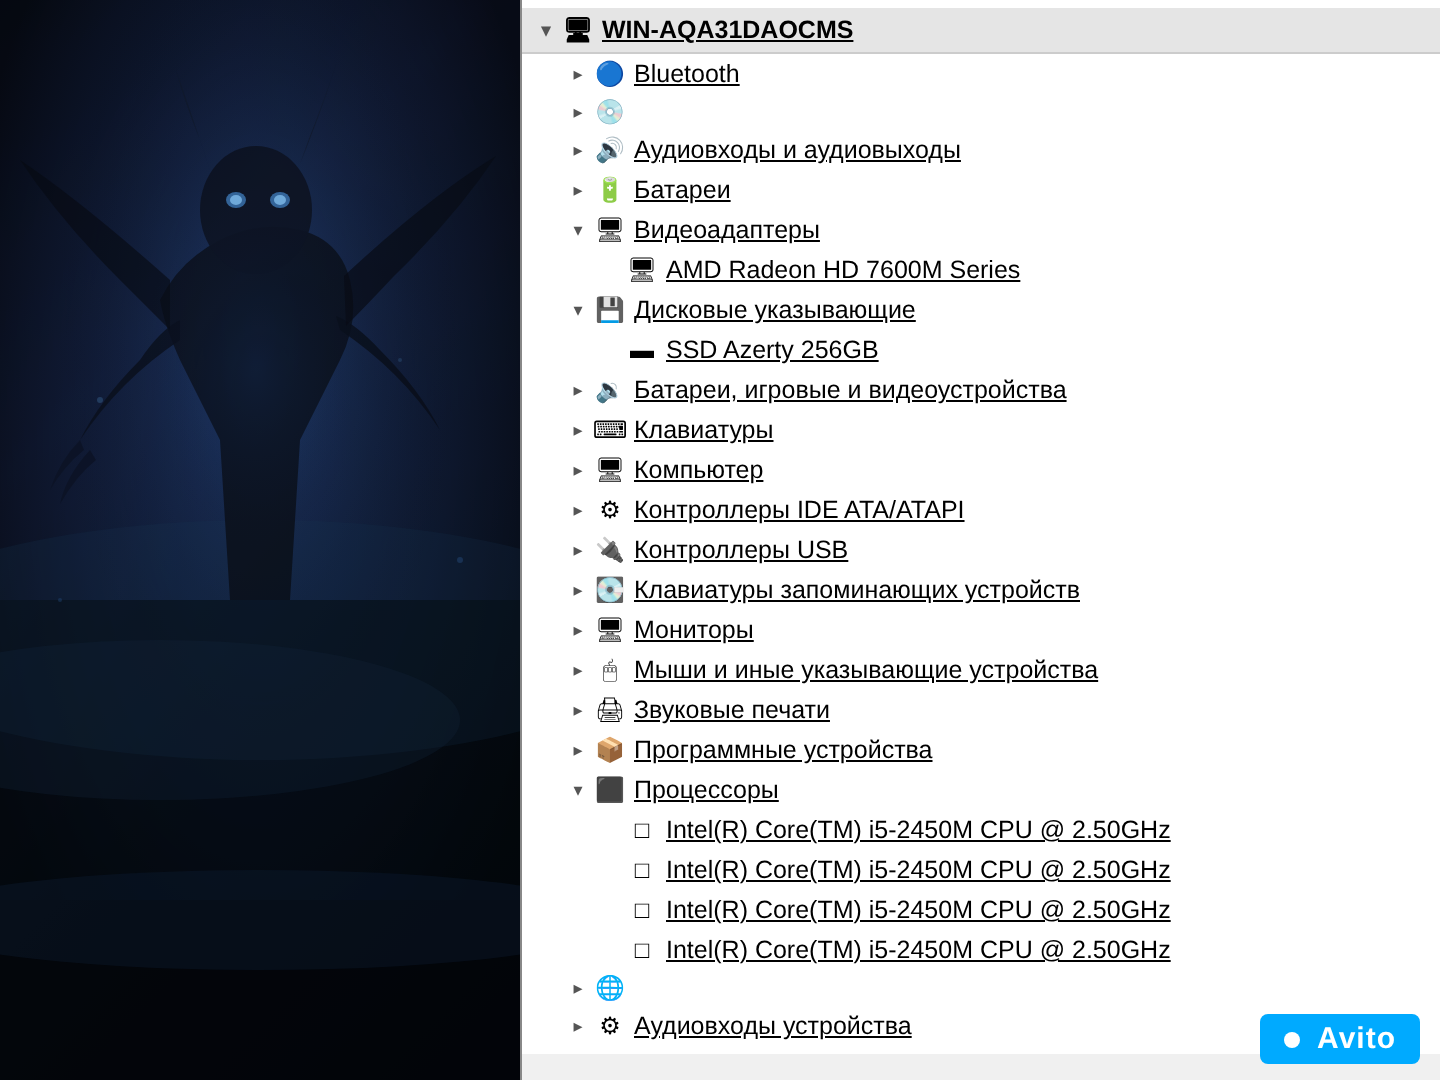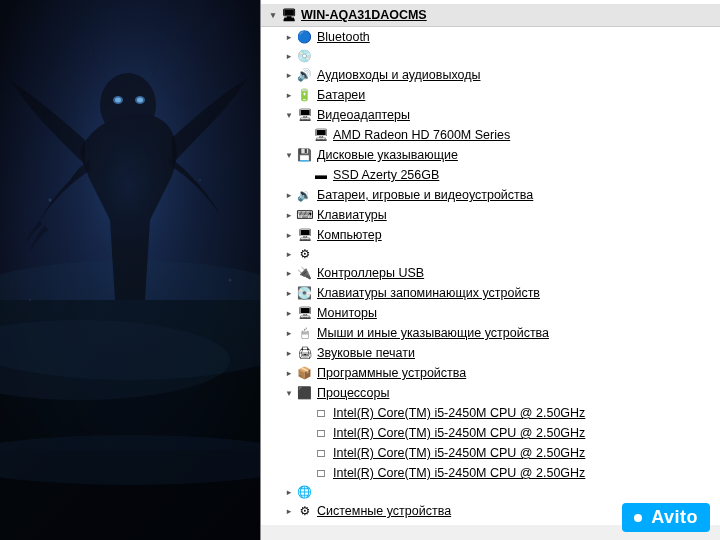--- a/index.html
+++ b/index.html
@@ -109,21 +109,21 @@
     }
 
     
     .avito-badge {
       position: absolute;
       bottom: 8px;
       right: 10px;
       background: #00aaff;
       color: white;
       font-weight: 700;
-      font-size: 18px;
+      font-size: 15px;
       padding: 4px 12px;
       border-radius: 4px;
       z-index: 10;
       letter-spacing: 0.5px;
     }
 
     .avito-badge .avito-dot {
       display: inline-block;
       width: 8px;
       height: 8px;
@@ -264,20 +264,21 @@
 
     <div class="tree-item indent-1">
       <span class="expand-icon collapsed"></span>
       <span class="item-icon">🖥</span>
       <span class="item-label">Компьютер</span>
     </div>
 
     <div class="tree-item indent-1">
       <span class="expand-icon collapsed"></span>
       <span class="item-icon">⚙</span>
+      <span class="item-label">Контроллеры IDE ATA/ATAPI</span>
     </div>
 
     <div class="tree-item indent-1">
       <span class="expand-icon collapsed"></span>
       <span class="item-icon">🔌</span>
       <span class="item-label">Контроллеры USB</span>
     </div>
 
     <div class="tree-item indent-1">
       <span class="expand-icon collapsed"></span>
@@ -340,21 +341,21 @@
     </div>
 
     <div class="tree-item indent-1">
       <span class="expand-icon collapsed"></span>
       <span class="item-icon">🌐</span>
     </div>
 
     <div class="tree-item indent-1">
       <span class="expand-icon collapsed"></span>
       <span class="item-icon">⚙</span>
-      <span class="item-label">Системные устройства</span>
+      <span class="item-label">Аудиовходы устройства</span>
     </div>
 
   </div>
 </div>
 
 <div class="avito-badge">
   <span class="avito-dot"></span>
   <span>Avito</span>
 </div>
 

